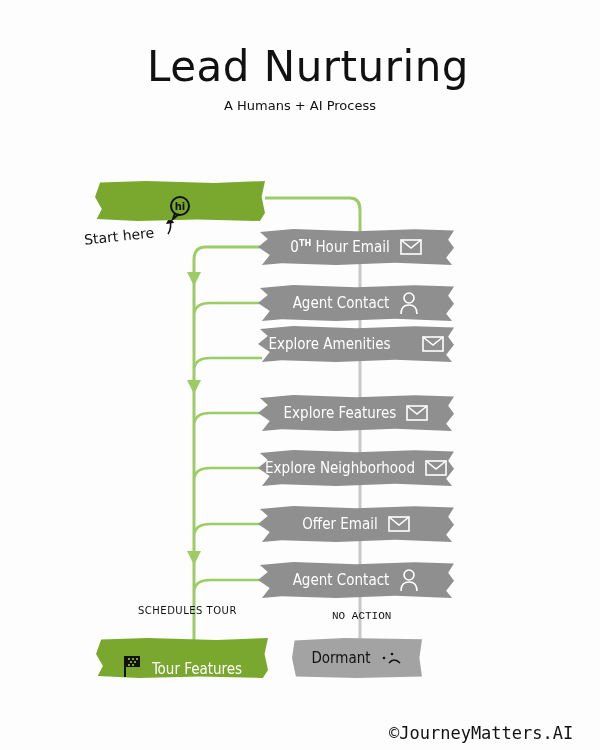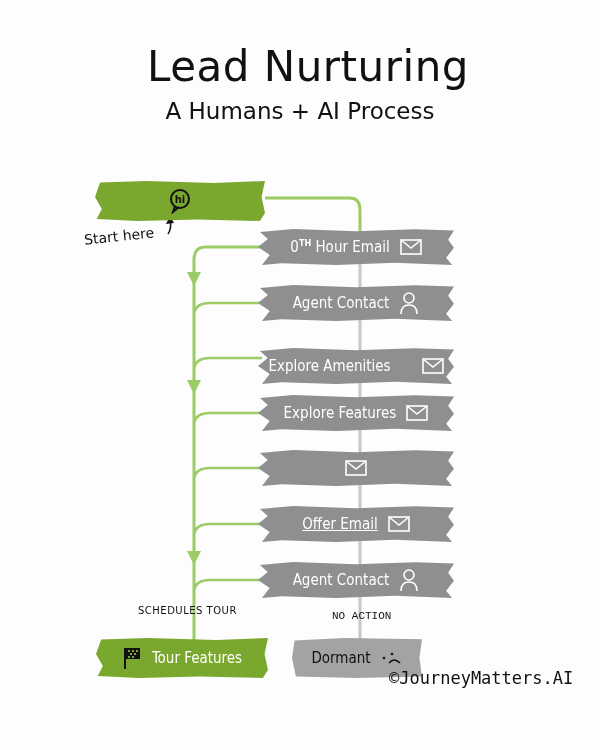--- a/index.html
+++ b/index.html
@@ -1,28 +1,28 @@
 <!DOCTYPE html>
 <html><head>
 <meta charset="utf-8">
 <style>
   html, body { margin:0; padding:0; }
   body { width:600px; height:750px; background:#fdfdfd; position:relative; overflow:hidden;
          font-family:"DejaVu Sans", sans-serif; }
   .abs { position:absolute; }
   .title { left:0; width:600px; top:42px; text-align:center; font-size:42px; color:#111;
            font-family:"DejaVu Sans", sans-serif; letter-spacing:0.5px;padding-left:8px; }
-  .subtitle { left:0; width:600px; top:98px; text-align:center; font-size:23px; color:#111;
+  .subtitle { left:0; width:600px; top:98px; text-align:center; font-size:13px; color:#111;
               font-family:"DejaVu Sans", sans-serif; }
   svg.lines { position:absolute; left:0; top:0; }
   .box { position:absolute; display:flex; align-items:center; justify-content:center; gap:10px;
          color:#fff; font-family:"DejaVu Sans Condensed","DejaVu Sans", sans-serif; font-size:15px; }
   .gray { background:#8f8f8f; height:36px; left:258px; width:196px;
           clip-path: polygon(1% 8%, 18% 0%, 50% 6%, 80% 1%, 100% 4%, 97% 30%, 100% 52%, 96% 80%, 99% 100%, 70% 94%, 40% 100%, 12% 95%, 2% 100%, 6% 72%, 0% 50%, 5% 28%); }
-  .green { background:#7aa82e; height:40px; clip-path: polygon(3% 4%, 30% 0%, 70% 5%, 100% 0%, 98% 40%, 100% 80%, 97% 100%, 60% 96%, 25% 100%, 1% 95%, 4% 70%, 0% 40%); }
+  .green { background:#7aa82e; height:40px; clip-path: polygon(3% 4%, 30% 0%, 70% 5%, 100% 0%, 98% 40%, 100% 80%, 97% 100%, 60% 96%, 25% 100%, 1% 95%, 4% 70%, 0% 40%); align-items: flex-end; }
   .dormant { background:#a3a3a3; color:#111; height:40px; left:292px; width:130px;
              clip-path: polygon(2% 6%, 40% 0%, 100% 3%, 98% 50%, 100% 96%, 50% 100%, 3% 96%, 0% 50%); }
   .icon { display:inline-flex; align-items:center; justify-content:center; }
   .small-label { font-size:11px; color:#111; font-family:Liberation Mono, monospace; }
   .caps { font-size:10px; color:#111; letter-spacing:0.5px; }
   .start { font-size:14px; color:#111; transform:rotate(-6deg); font-family:"DejaVu Sans", sans-serif; }
   .copy { font-size:17px; color:#111; font-family:"DejaVu Sans Mono", monospace; }
   sup { font-size:9px;font-weight:bold; }
 </style>
 </head>
@@ -78,50 +78,51 @@
 <div class="box gray" style="top:285px;">
   <span>Agent Contact</span>
   <span class="icon">
       <svg width="20" height="24" viewBox="0 0 20 24">
         <circle cx="10" cy="7" r="5" fill="none" stroke="#fff" stroke-width="1.6"></circle>
         <path d="M2 23 Q2 14 10 14 Q18 14 18 23" fill="none" stroke="#fff" stroke-width="1.6"></path>
       </svg>
     </span>
 </div>
 
-<div class="box gray" style="top:348px;gap:31px;">
+<div class="box gray" style="top:326px;gap:31px;">
   <span>Explore Amenities</span>
   <span class="icon">
       <svg width="22" height="16" viewBox="0 0 22 16">
         <rect x="1" y="1" width="20" height="14" fill="none" stroke="#fff" stroke-width="1.6"></rect>
         <path d="M1 1 L11 9 L21 1" fill="none" stroke="#fff" stroke-width="1.6"></path>
       </svg>
     </span>
 </div>
 
 <div class="box gray" style="top:395px;">
   <span>Explore Features</span>
   <span class="icon">
       <svg width="22" height="16" viewBox="0 0 22 16">
         <rect x="1" y="1" width="20" height="14" fill="none" stroke="#fff" stroke-width="1.6"></rect>
         <path d="M1 1 L11 9 L21 1" fill="none" stroke="#fff" stroke-width="1.6"></path>
       </svg>
     </span>
 </div>
 
 <div class="box gray" style="top:450px;">
+  <span>Explore Neighborhood</span>
   <span class="icon">
       <svg width="22" height="16" viewBox="0 0 22 16">
         <rect x="1" y="1" width="20" height="14" fill="none" stroke="#fff" stroke-width="1.6"></rect>
         <path d="M1 1 L11 9 L21 1" fill="none" stroke="#fff" stroke-width="1.6"></path>
       </svg>
     </span>
 </div>
 
-<div class="box gray" style="top:506px;text-decoration:underline;">
+<div class="box gray" style="top:506px;">
   <span>Offer Email</span>
   <span class="icon">
       <svg width="22" height="16" viewBox="0 0 22 16">
         <rect x="1" y="1" width="20" height="14" fill="none" stroke="#fff" stroke-width="1.6"></rect>
         <path d="M1 1 L11 9 L21 1" fill="none" stroke="#fff" stroke-width="1.6"></path>
       </svg>
     </span>
 </div>
 
 <div class="box gray" style="top:562px;">
@@ -158,13 +159,13 @@
   <span>Dormant</span>
   <span class="icon" style="font-size:14px;">
     <svg width="22" height="14" viewBox="0 0 22 14">
         <circle cx="3" cy="7" r="1.3" fill="#111"></circle>
         <circle cx="11" cy="3" r="1.3" fill="#111"></circle>
         <path d="M8 12 Q13 6 19 12" fill="none" stroke="#111" stroke-width="1.6"></path>
       </svg>
   </span>
 </div>
 
-<div class="abs copy" style="left:389px; top:668px;">©JourneyMatters.AI</div>
+<div class="abs copy" style="left:389px; top:723px;">©JourneyMatters.AI</div>
 
 </body></html>

